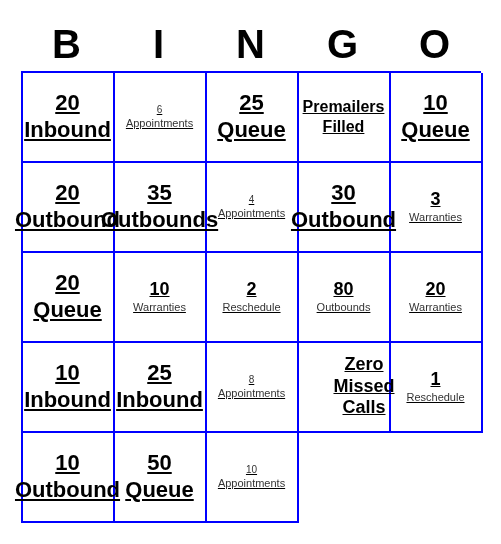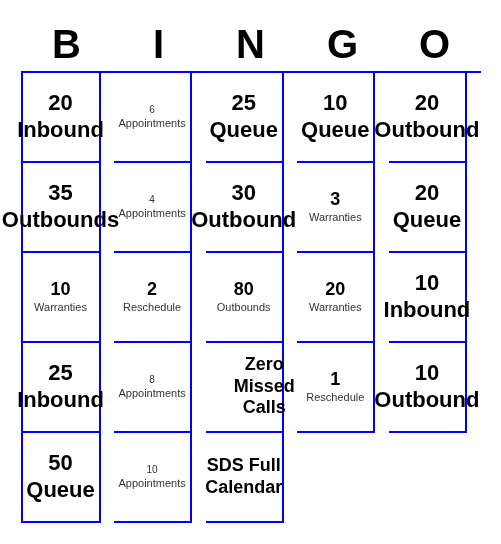--- a/index.html
+++ b/index.html
@@ -30,29 +30,30 @@
     }
     .bingo-grid {
       display: grid;
       grid-template-columns: repeat(5, 1fr);
       border-left: 2px solid #00f;
       border-top: 2px solid #00f;
     }
     .bingo-cell {
       border-right: 2px solid #00f;
       border-bottom: 2px solid #00f;
-      width: 78px;
+      width: 92px;
       height: 90px;
       display: flex;
       flex-direction: column;
       justify-content: center;
       align-items: center;
       text-align: center;
       padding: 20px;
       position: relative;
+      text-decoration: underline;
     }
     .cell-large {
       font-size: 22px;
       font-weight: bold;
       line-height: 1.2;
     }
     .cell-small {
       font-size: 11px;
       color: #333;
       line-height: 1.3;
@@ -77,20 +78,23 @@
   <div class="bingo-grid">
   <div class="bingo-cell">
         <span class="cell-large">20<br>Inbound</span>
       </div>
       <div class="bingo-cell">
         <span class="cell-small" style="font-size: 10px;">6</span>
         <span class="cell-small">Appointments</span>
       </div>
       <div class="bingo-cell">
         <span class="cell-large">25<br>Queue</span>
+      </div>
+      <div class="bingo-cell">
+        <span class="cell-large" style="font-size: 16px;">Premailers<br>Filled</span>
       </div>
       <div class="bingo-cell">
         <span class="cell-large">10<br>Queue</span>
       </div>
       <div class="bingo-cell">
         <span class="cell-large">20<br>Outbound</span>
       </div>
       <div class="bingo-cell">
         <span class="cell-large">35<br>Outbounds</span>
       </div>
@@ -144,17 +148,14 @@
       <div class="bingo-cell">
         <span class="cell-large">10<br>Outbound</span>
       </div>
       <div class="bingo-cell">
         <span class="cell-large">50<br>Queue</span>
       </div>
       <div class="bingo-cell">
         <span class="cell-small" style="font-size: 10px;">10</span>
         <span class="cell-small">Appointments</span>
       </div>
-      <div class="bingo-cell">
-        <span class="cell-large" style="font-size: 18px;">SDS Full<br>Calendar</span>
-      </div>
     </div>
 </div>
 
 </body></html>

